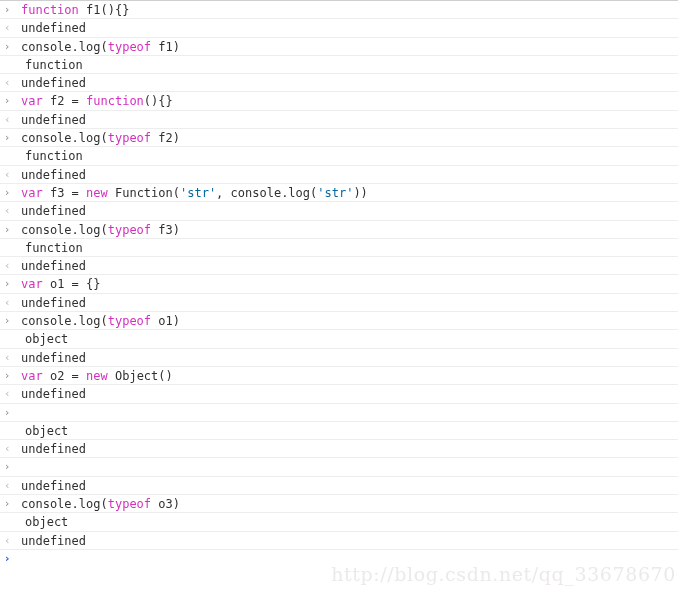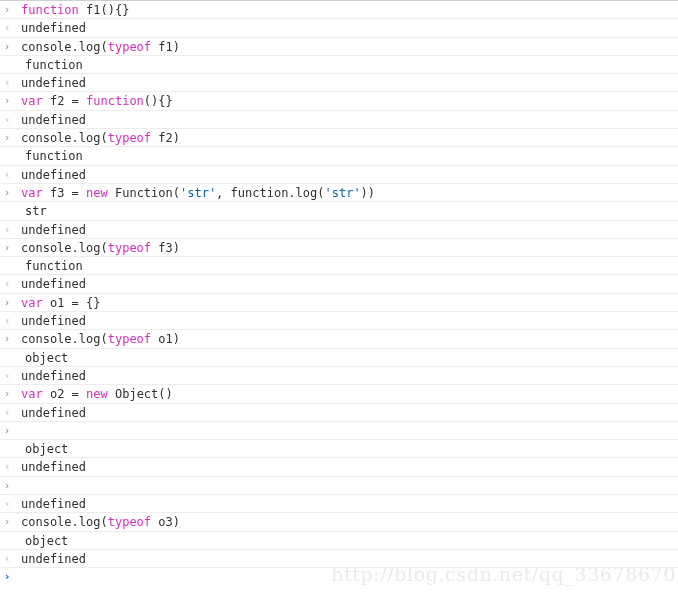--- a/index.html
+++ b/index.html
@@ -99,22 +99,21 @@
       <div class="console-row input"><span class="gutter input-arrow">›</span><span class="row-text"><span class="tok-kw">function</span><span class="tok-pln"> f1(){}</span></span></div>
       <div class="console-row result"><span class="gutter output-arrow">‹</span><span class="row-text"><span class="tok-pln">undefined</span></span></div>
       <div class="console-row input"><span class="gutter input-arrow">›</span><span class="row-text"><span class="tok-pln">console.log(</span><span class="tok-kw">typeof</span><span class="tok-pln"> f1)</span></span></div>
       <div class="console-row log"><span class="row-text"><span class="tok-pln">function</span></span></div>
       <div class="console-row result"><span class="gutter output-arrow">‹</span><span class="row-text"><span class="tok-pln">undefined</span></span></div>
       <div class="console-row input"><span class="gutter input-arrow">›</span><span class="row-text"><span class="tok-kw">var</span><span class="tok-pln"> f2 = </span><span class="tok-kw">function</span><span class="tok-pln">(){}</span></span></div>
       <div class="console-row result"><span class="gutter output-arrow">‹</span><span class="row-text"><span class="tok-pln">undefined</span></span></div>
       <div class="console-row input"><span class="gutter input-arrow">›</span><span class="row-text"><span class="tok-pln">console.log(</span><span class="tok-kw">typeof</span><span class="tok-pln"> f2)</span></span></div>
       <div class="console-row log"><span class="row-text"><span class="tok-pln">function</span></span></div>
       <div class="console-row result"><span class="gutter output-arrow">‹</span><span class="row-text"><span class="tok-pln">undefined</span></span></div>
-      <div class="console-row input"><span class="gutter input-arrow">›</span><span class="row-text"><span class="tok-kw">var</span><span class="tok-pln"> f3 = </span><span class="tok-kw">new</span><span class="tok-pln"> Function(</span><span class="tok-str">'str'</span><span class="tok-pln">, function.log(</span><span class="tok-str">'str'</span><span class="tok-pln">))</span></span></div>
-      <div class="console-row log"><span class="row-text"><span class="tok-pln">str</span></span></div>
+      <div class="console-row input"><span class="gutter input-arrow">›</span><span class="row-text"><span class="tok-kw">var</span><span class="tok-pln"> f3 = </span><span class="tok-kw">new</span><span class="tok-pln"> Function(</span><span class="tok-str">'str'</span><span class="tok-pln">, console.log(</span><span class="tok-str">'str'</span><span class="tok-pln">))</span></span></div>
       <div class="console-row result"><span class="gutter output-arrow">‹</span><span class="row-text"><span class="tok-pln">undefined</span></span></div>
       <div class="console-row input"><span class="gutter input-arrow">›</span><span class="row-text"><span class="tok-pln">console.log(</span><span class="tok-kw">typeof</span><span class="tok-pln"> f3)</span></span></div>
       <div class="console-row log"><span class="row-text"><span class="tok-pln">function</span></span></div>
       <div class="console-row result"><span class="gutter output-arrow">‹</span><span class="row-text"><span class="tok-pln">undefined</span></span></div>
       <div class="console-row input"><span class="gutter input-arrow">›</span><span class="row-text"><span class="tok-kw">var</span><span class="tok-pln"> o1 = {}</span></span></div>
       <div class="console-row result"><span class="gutter output-arrow">‹</span><span class="row-text"><span class="tok-pln">undefined</span></span></div>
       <div class="console-row input"><span class="gutter input-arrow">›</span><span class="row-text"><span class="tok-pln">console.log(</span><span class="tok-kw">typeof</span><span class="tok-pln"> o1)</span></span></div>
       <div class="console-row log"><span class="row-text"><span class="tok-pln">object</span></span></div>
       <div class="console-row result"><span class="gutter output-arrow">‹</span><span class="row-text"><span class="tok-pln">undefined</span></span></div>
       <div class="console-row input"><span class="gutter input-arrow">›</span><span class="row-text"><span class="tok-kw">var</span><span class="tok-pln"> o2 = </span><span class="tok-kw">new</span><span class="tok-pln"> Object()</span></span></div>

